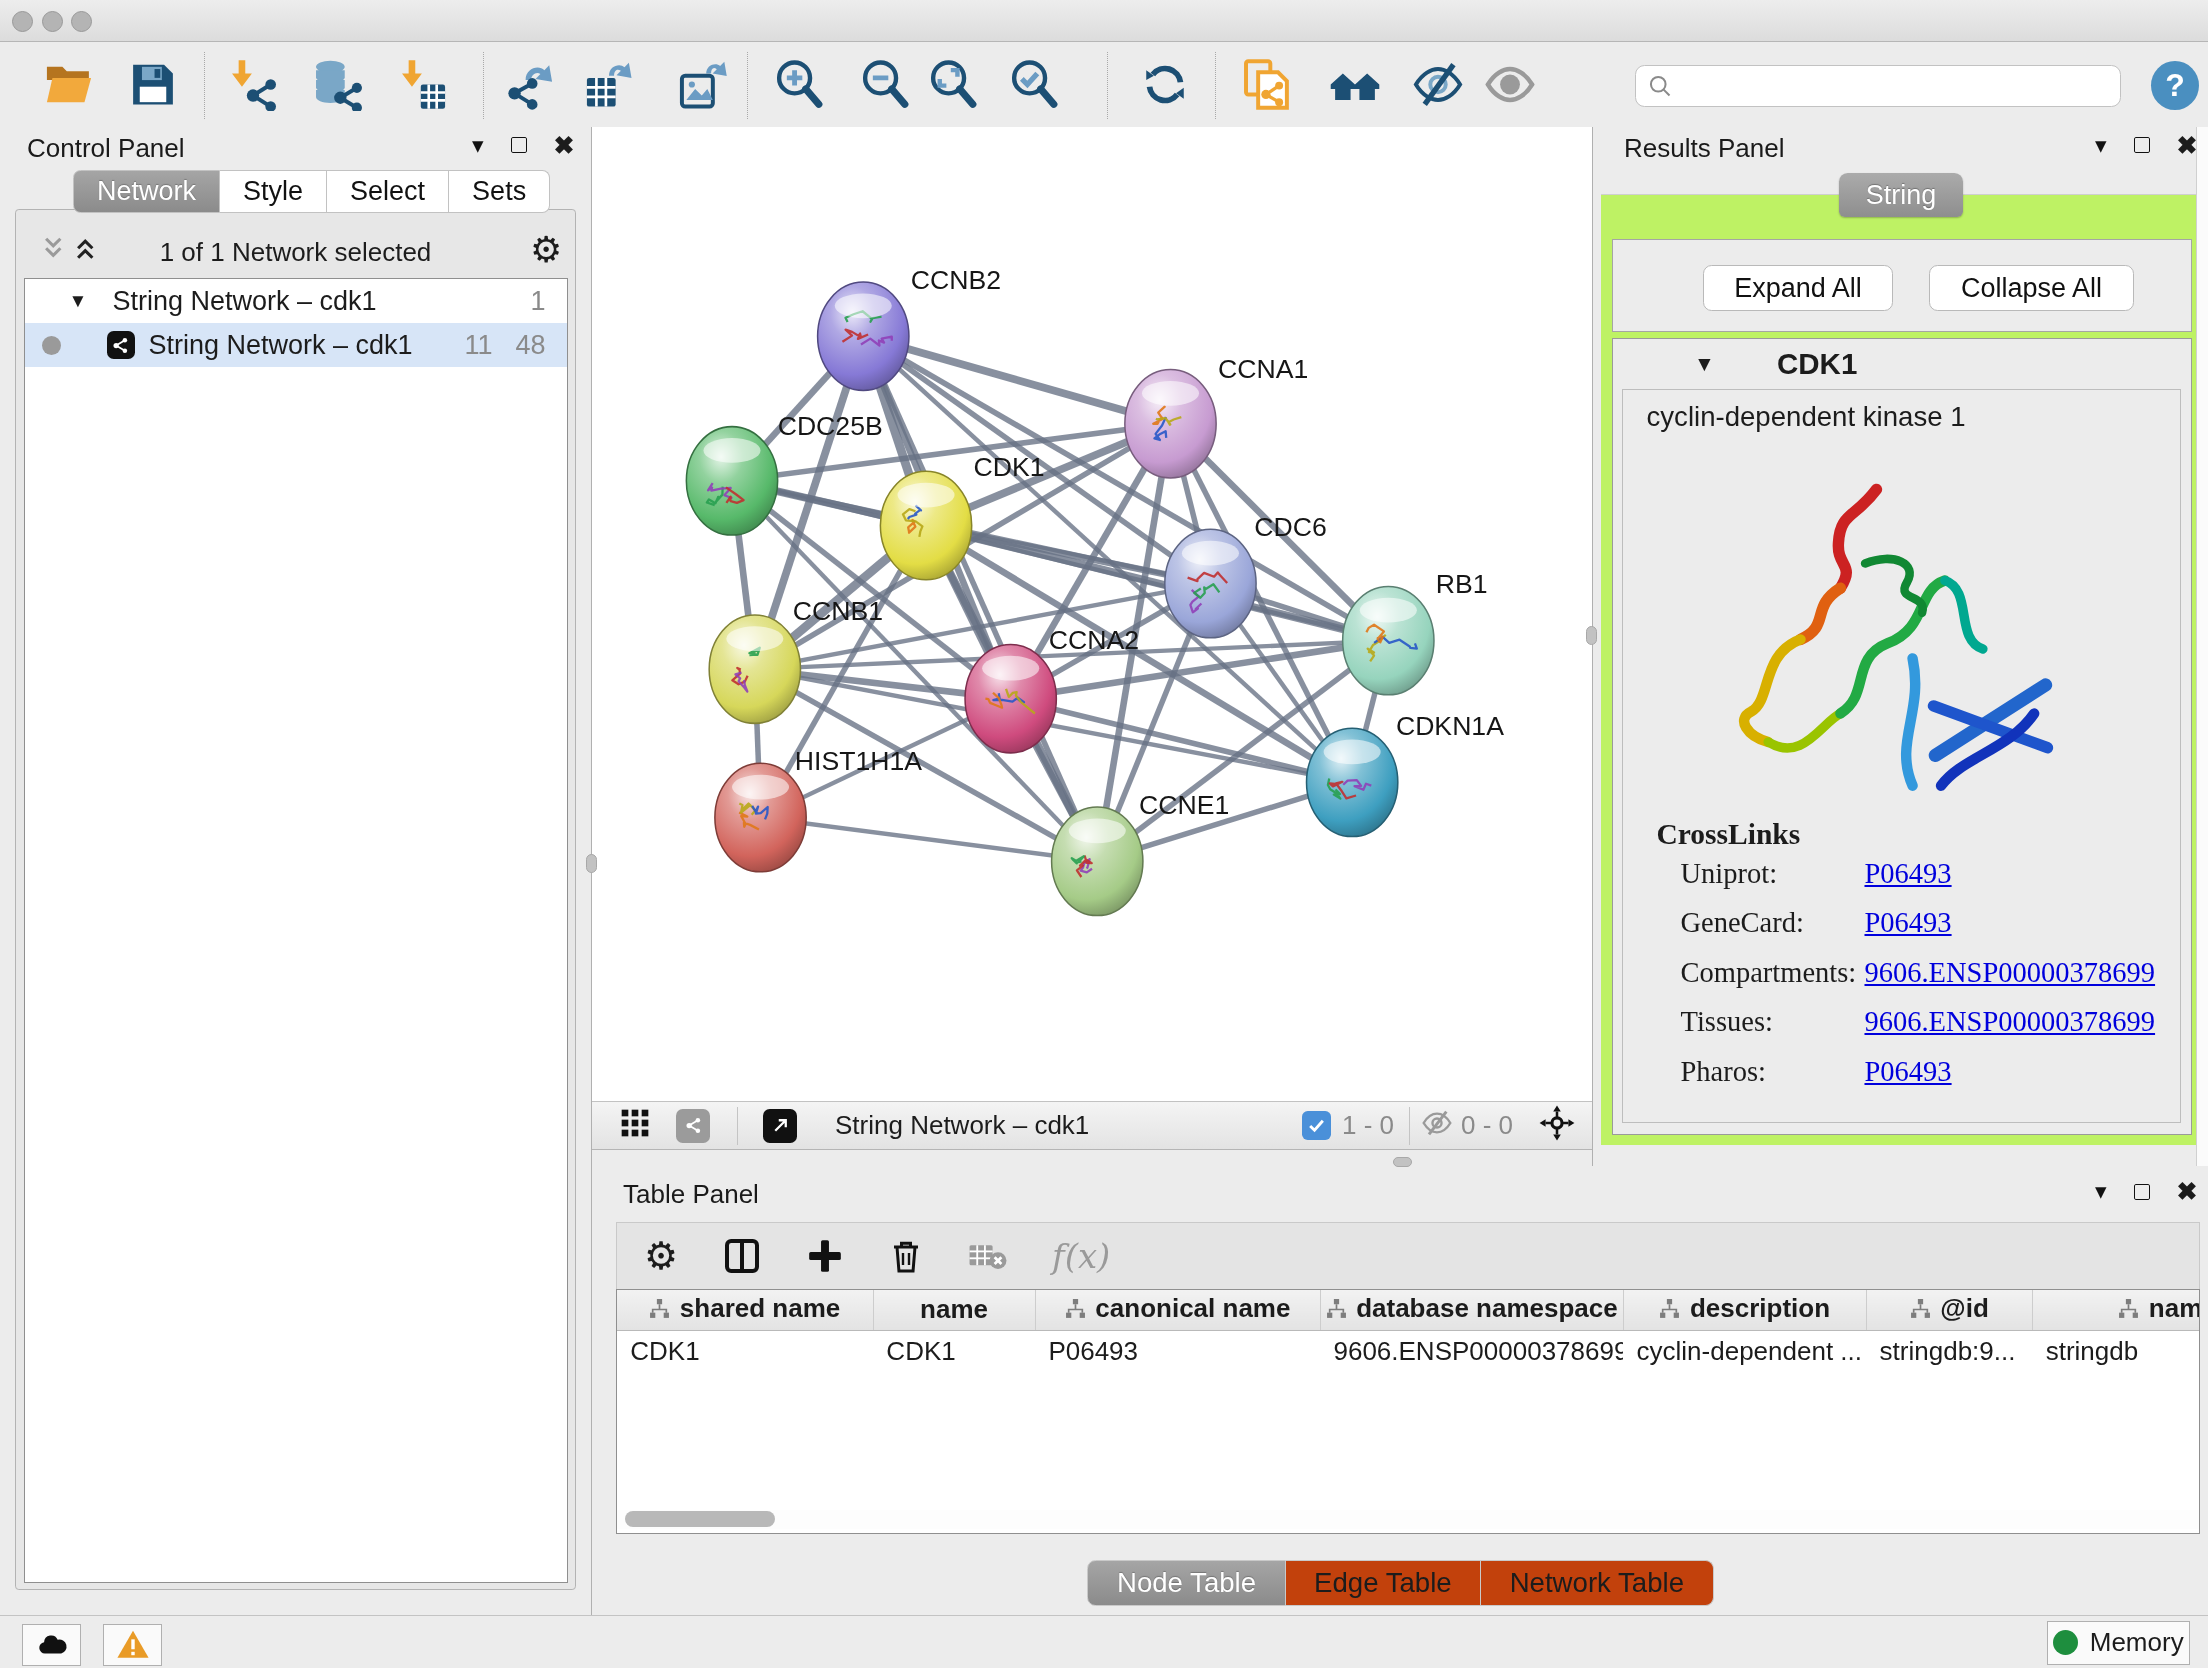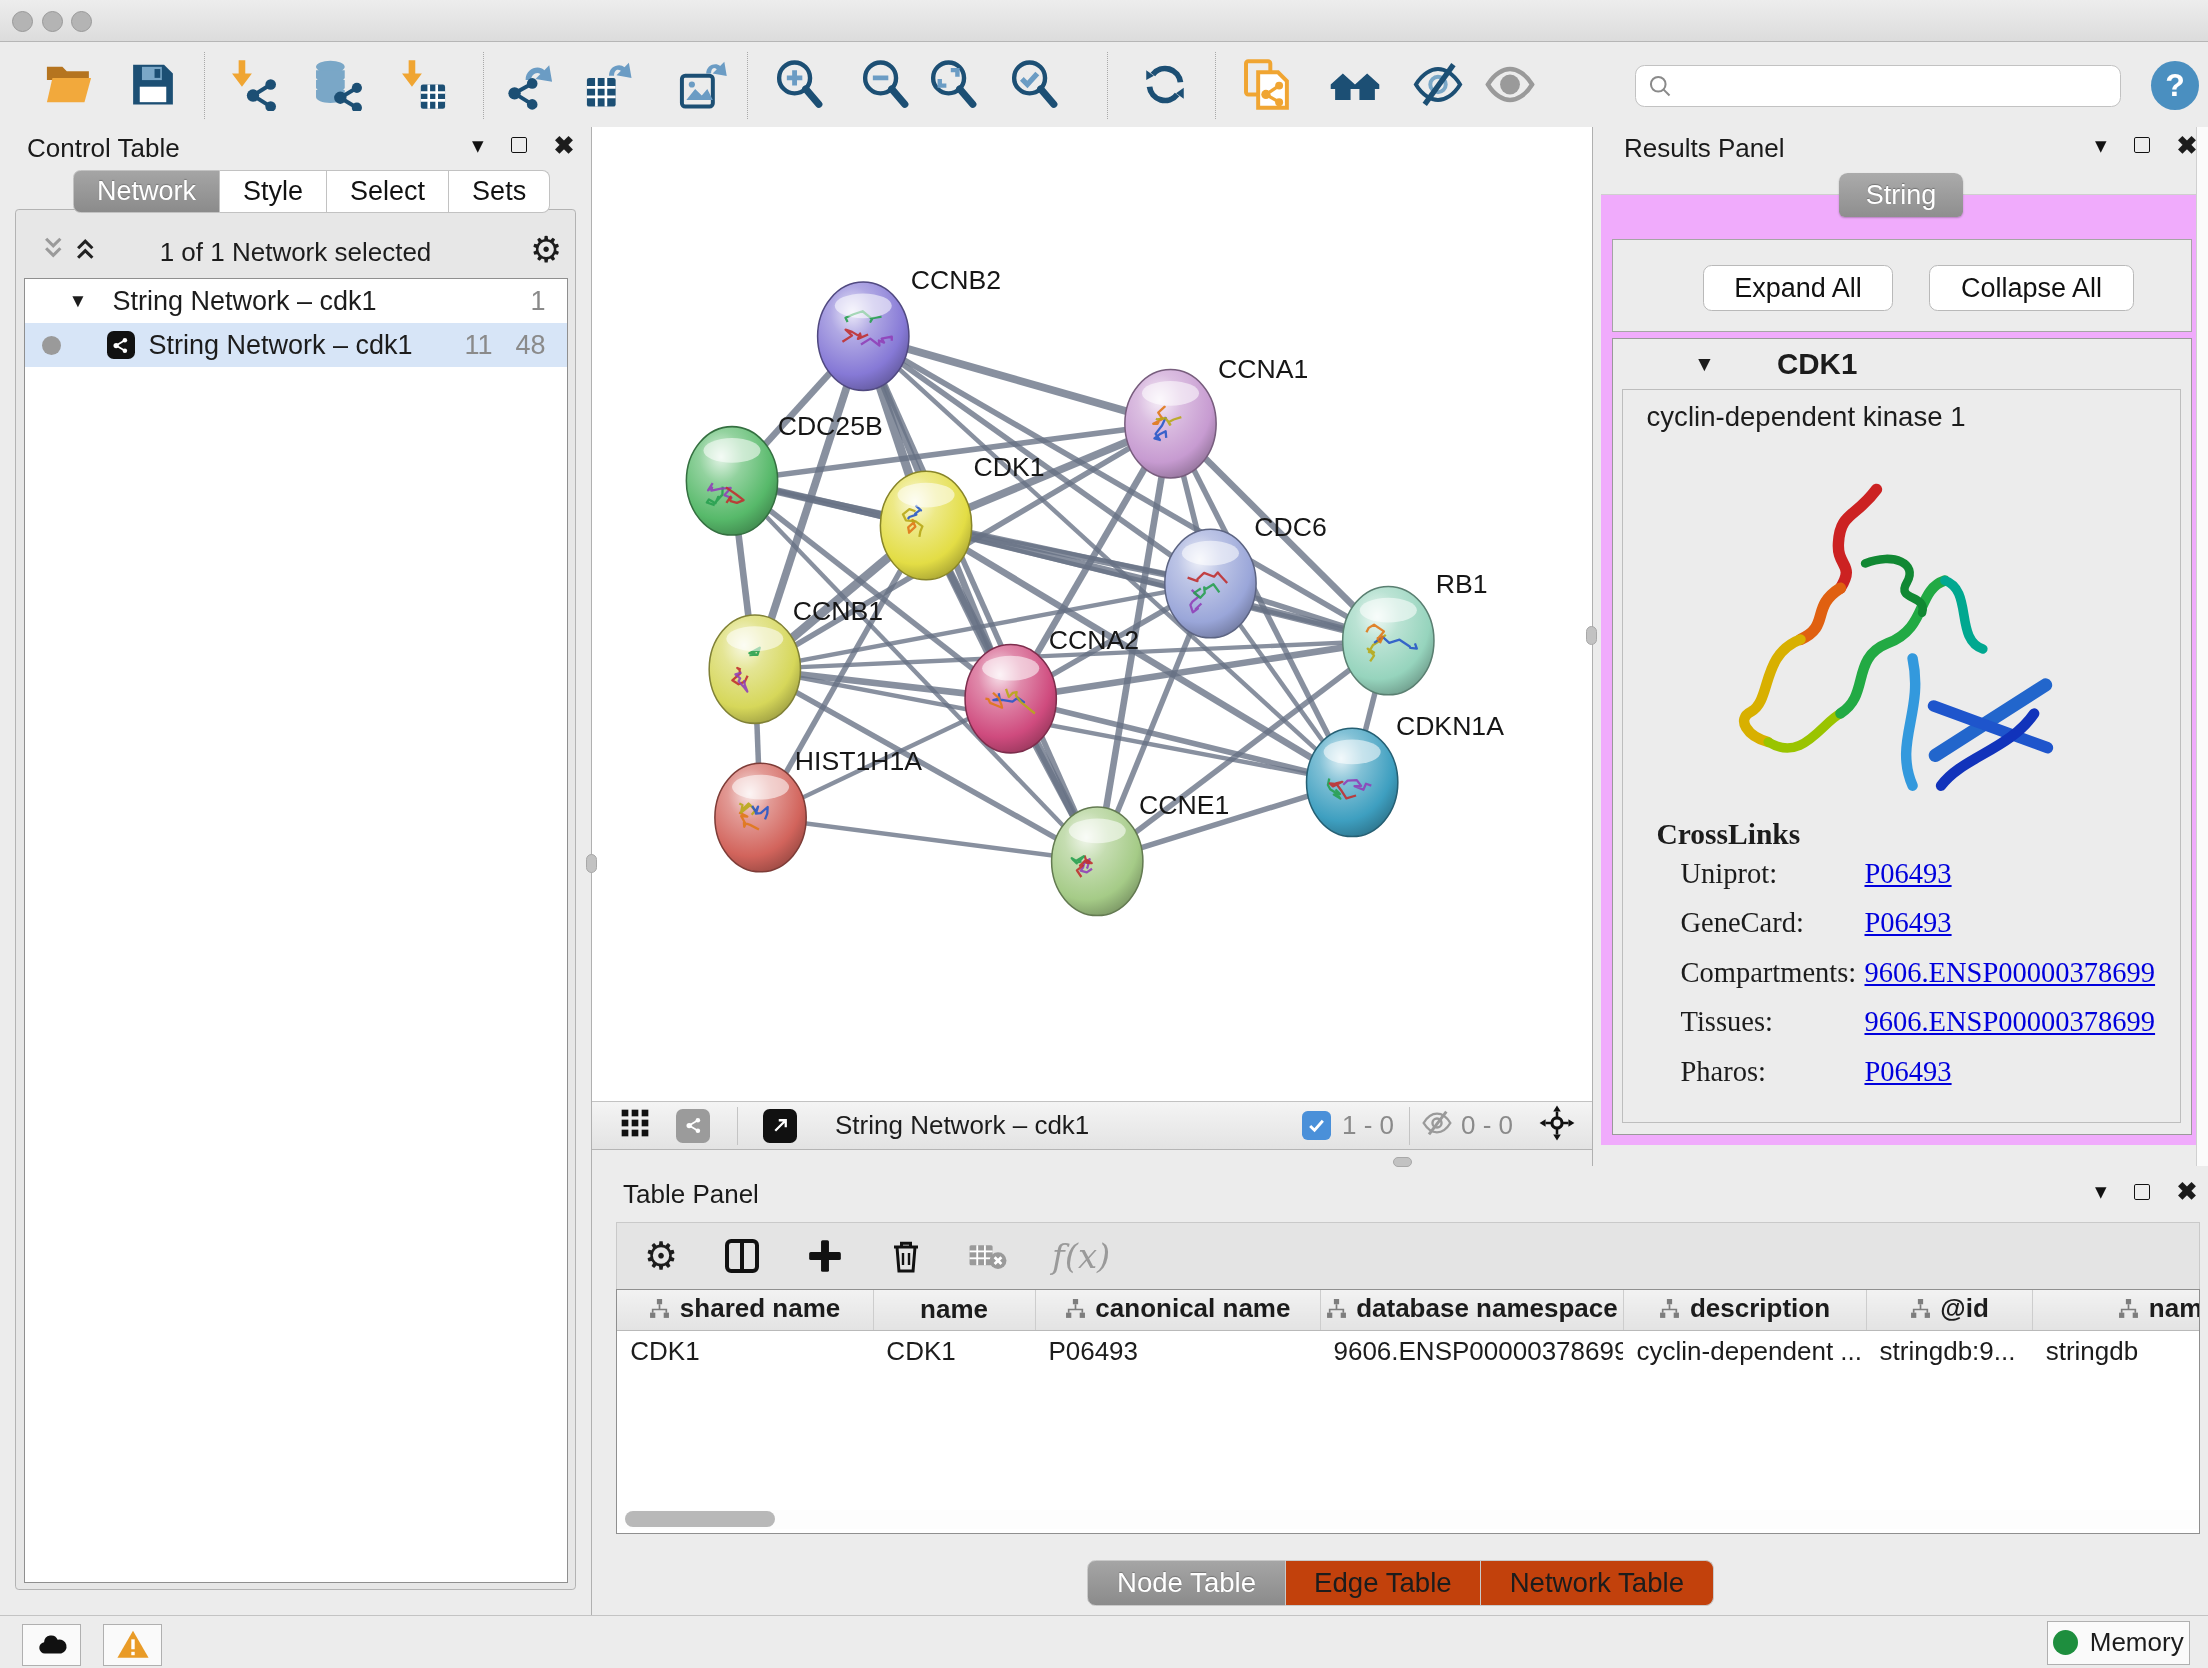--- a/index.html
+++ b/index.html
@@ -59,21 +59,21 @@
   .nb-sep { width:1px; height:38px; background:#c4c4c4; }
   .net-bar .gray-num { color:#8a8a8a; font-size:26px; }
 
   
   .results-panel { position:absolute; left:1592px; top:127px; width:616px; height:1039px;
     background:#ececec; border-left:1px solid #b0b0b0; }
   .rp-scrollstrip { position:absolute; right:0; top:0; width:12.4px; height:1039px; background:#fbfbfb; border-left:1px solid #d0d0d0; }
   .string-tab { position:absolute; left:246px; top:46px; width:124px; height:44px; border-radius:8.6px 8.6px 5.7px 5.7px;
     background:linear-gradient(#ababab,#8e8e8e); color:#fff; font-size:27px; text-align:center; line-height:44px;
     text-shadow:0 -1px 1px rgba(0,0,0,.3); box-shadow:0 1px 1.9px rgba(0,0,0,.25); z-index:2; }
-  .rp-zone { position:absolute; left:7.6px; top:67px; width:597px; height:951px; background:#f0abfc; border-top:1px solid #cfcfcf; }
+  .rp-zone { position:absolute; left:7.6px; top:67px; width:597px; height:951px; background:#bef264; border-top:1px solid #cfcfcf; }
   .rp-box1 { position:absolute; left:11.4px; top:44px; width:580px; height:93px; background:#ececec; border:1px solid #a5a5a5; }
   .rp-btn { position:absolute; top:25px; height:46px; background:#fff; border:1px solid #b9b9b9; border-radius:8.6px;
     font-size:27px; text-align:center; line-height:44px; color:#111; }
   .rp-box2 { position:absolute; left:11.4px; top:143px; width:580px; height:797px; background:#ececec; border:1px solid #9a9a9a; }
   .rp-inner { position:absolute; left:9.5px; top:50px; width:559px; height:734px; background:#ececec; border:1px solid #bdbdbd; }
   .serif { font-family:"Liberation Serif", serif; }
   .xlink-row { position:absolute; left:0; width:100%; height:49px; font-size:28.5px;text-align:right; }
   .xlink-row a { color:#0000dd; text-decoration:underline; }
 
   
@@ -288,21 +288,21 @@
     <svg width="27" height="27" viewBox="0 0 24 24">
         <circle cx="10" cy="10" r="6.5" fill="none" stroke="#8a8a8a" stroke-width="1.8"></circle>
         <line x1="14.8" y1="14.8" x2="20" y2="20" stroke="#8a8a8a" stroke-width="1.8"></line>
       </svg>
     <input type="text" placeholder="" style="">
   </div>
   <div class="help-btn">?</div>
 </div>
 
 <div class="control-panel">
-  <div class="abs" style="left:27px; top:5.7px;"><span class="panel-title">Control Table</span></div>
+  <div class="abs" style="left:27px; top:5.7px;"><span class="panel-title">Control Panel</span></div>
   <div class="hdr-icons" style="left:472px;">
     <span class="caret">▾</span>
     <span class="sq-icon"></span>
     <span style="font-size:25px;font-weight:bold">✖</span>
   </div>
   <div class="seg-tabs">
     <span class="seg-tab sel">Network</span>
     <span class="seg-tab">Style</span>
     <span class="seg-tab">Select</span>
     <span class="seg-tab">Sets</span>

